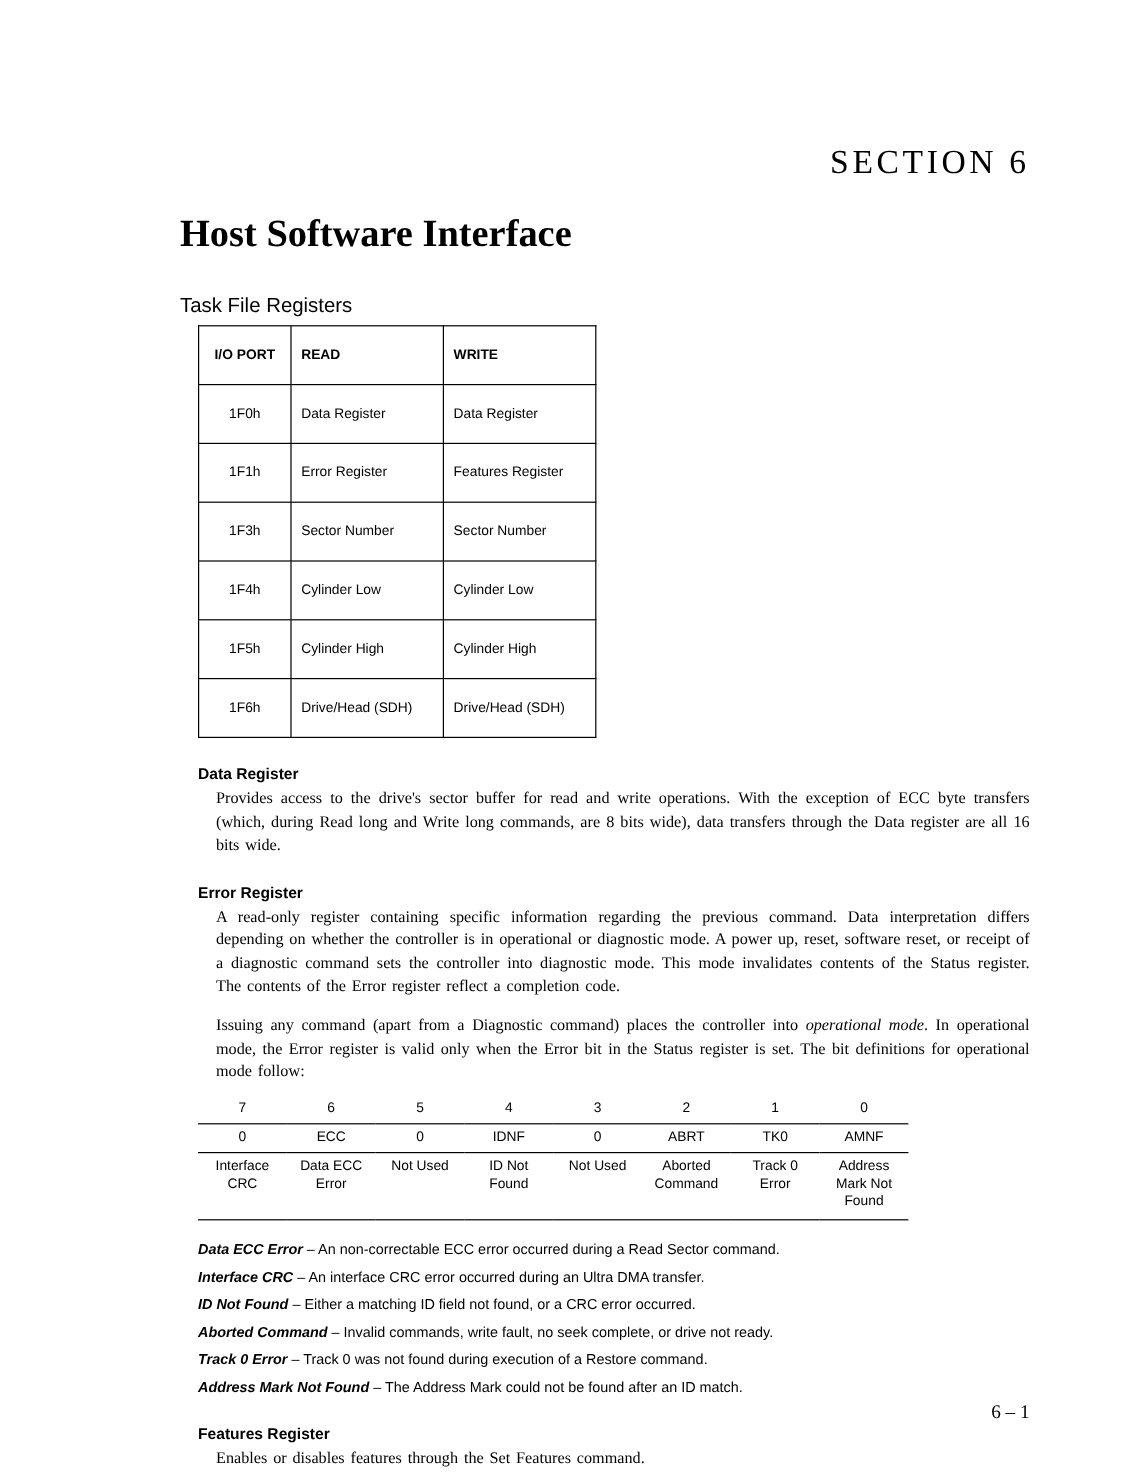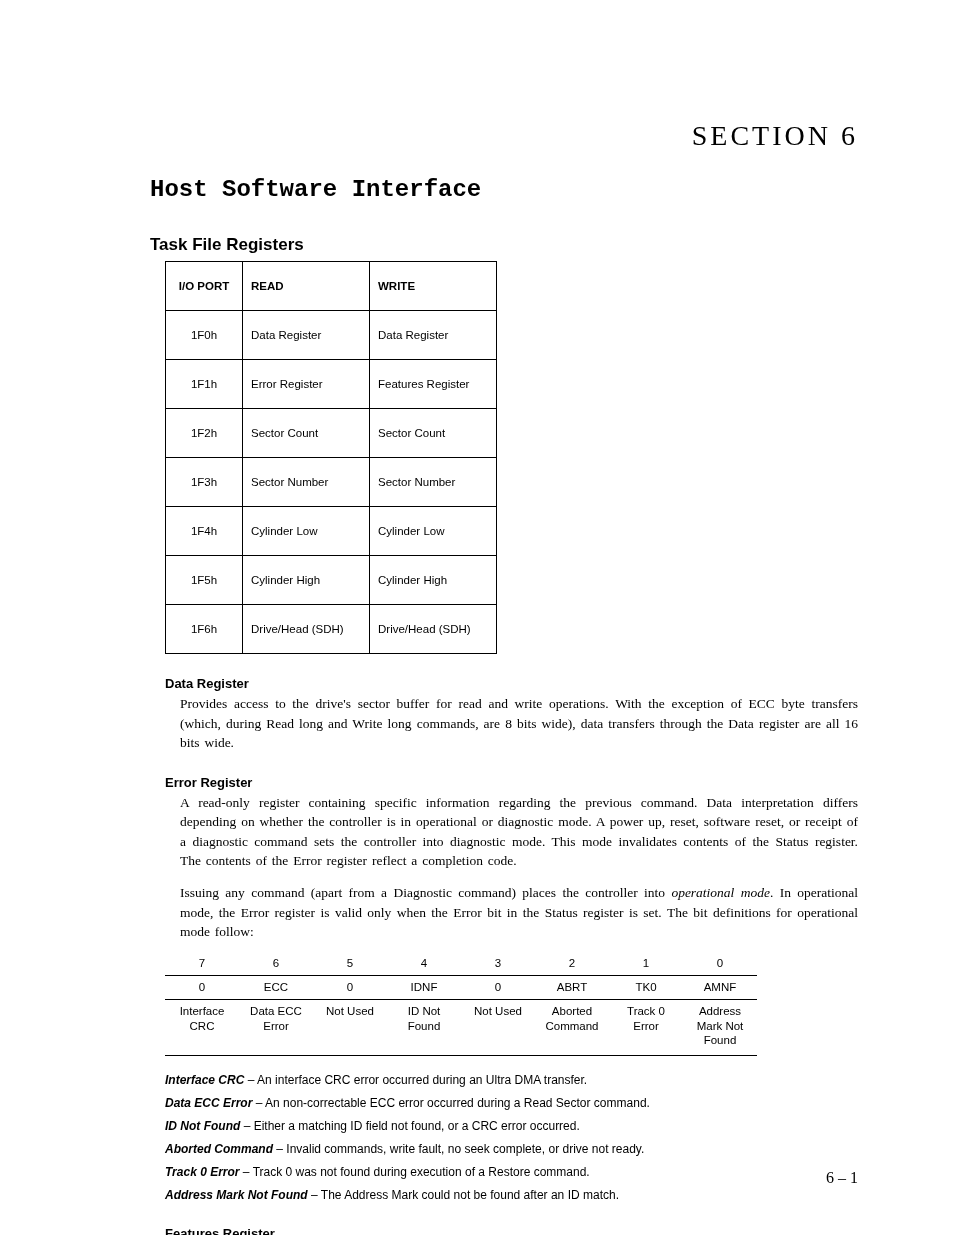--- a/index.html
+++ b/index.html
@@ -20,28 +20,28 @@
     height: 100%;
   }
   .section-label {
     font-family: Georgia, "Times New Roman", serif;
     font-size: 28px;
     letter-spacing: 3px;
     text-align: right;
     margin-bottom: 24px;
   }
   .h1 {
-    font-family: Liberation Mono, monospace;
+    font-family: Liberation Serif, serif;
     font-weight: bold;
-    font-size: 24px;
+    font-size: 32px;
     margin: 0 0 32px 0;
   }
   .h2 {
     font-family: Arial, Helvetica, sans-serif;
-    font-weight: bold;
+    font-weight: normal;
     font-size: 17px;
     margin: 14px 0 6px 0;
   }
   .h3 {
     font-family: Arial, Helvetica, sans-serif;
     font-weight: bold;
     font-size: 13px;
     margin: 22px 0 3px 15px;
   }
   .body-text {
@@ -141,25 +141,20 @@
     <tbody>
       <tr>
           <td class="col-port">1F0h</td>
           <td>Data Register</td>
           <td>Data Register</td>
         </tr>
       <tr>
           <td class="col-port">1F1h</td>
           <td>Error Register</td>
           <td>Features Register</td>
-        </tr>
-      <tr>
-          <td class="col-port">1F2h</td>
-          <td>Sector Count</td>
-          <td>Sector Count</td>
         </tr>
       <tr>
           <td class="col-port">1F3h</td>
           <td>Sector Number</td>
           <td>Sector Number</td>
         </tr>
       <tr>
           <td class="col-port">1F4h</td>
           <td>Cylinder Low</td>
           <td>Cylinder Low</td>
@@ -234,22 +229,22 @@
       <td>Track 0 Error</td>
       <td>Address Mark Not Found</td>
     </tr>
     <tr class="sep">
           <td colspan="8"></td>
         </tr>
   </tbody>
     </table>
 
   <div class="defs">
+    <div class="row"><span class="term">Data ECC Error</span><span> – An non-correctable ECC error occurred during a Read Sector command.</span></div>
     <div class="row"><span class="term">Interface CRC</span><span> – An interface CRC error occurred during an Ultra DMA transfer.</span></div>
-    <div class="row"><span class="term">Data ECC Error</span><span> – An non-correctable ECC error occurred during a Read Sector command.</span></div>
     <div class="row"><span class="term">ID Not Found</span><span> – Either a matching ID field not found, or a CRC error occurred.</span></div>
     <div class="row"><span class="term">Aborted Command</span><span> – Invalid commands, write fault, no seek complete, or drive not ready.</span></div>
     <div class="row"><span class="term">Track 0 Error</span><span> – Track 0 was not found during execution of a Restore command.</span></div>
     <div class="row"><span class="term">Address Mark Not Found</span><span> – The Address Mark could not be found after an ID match.</span></div>
   </div>
 
   <div class="h3">Features Register</div>
   <p class="body-text indent2">Enables or disables features through the Set Features command.</p>
 
   <div class="page-num">6 – 1</div>

